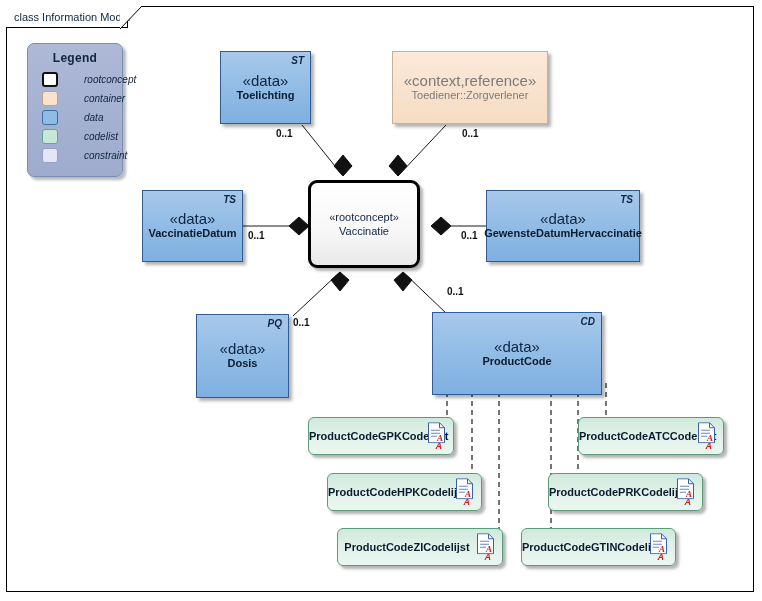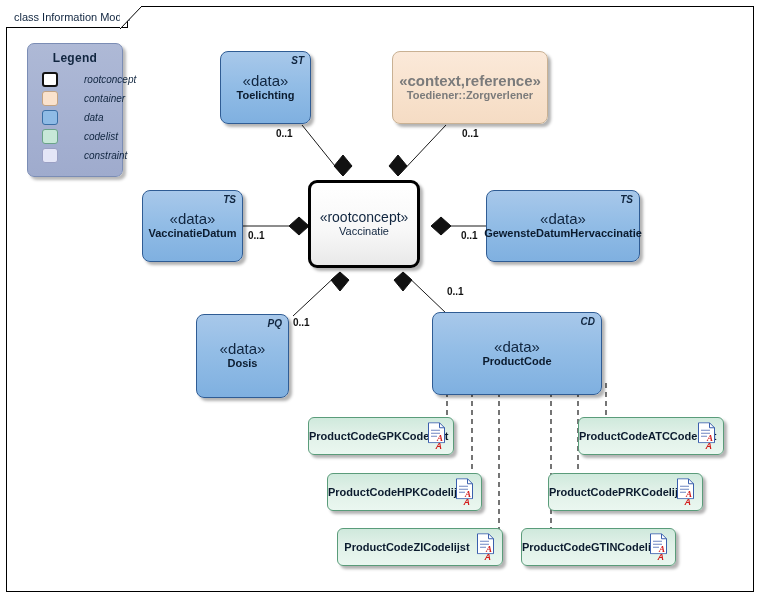--- a/index.html
+++ b/index.html
@@ -36,21 +36,21 @@
     letter-spacing:0px;
   }
 
   
   #wires{position:absolute;left:0;top:0;width:762px;height:601px;pointer-events:none;}
 
   
   .node{
     position:absolute;
     box-sizing:border-box;
-    border-radius:8px;
+    border-radius:0;
     display:flex;flex-direction:column;
     align-items:center;justify-content:center;
     text-align:center;
     box-shadow:3px 3px 3px rgba(0,0,0,0.30);
   }
   .node .stereo{font-size:15px;line-height:14px;color:#10253f;}
   .node .nm{font-size:11px;line-height:14px;color:#0b1b2e;font-weight:bold;}
   .corner{
     position:absolute;top:3px;right:6px;
     font-size:10px;font-style:italic;color:#10253f;font-weight:bold;
@@ -59,28 +59,28 @@
   
   .data{
     border:1px solid #2f5c94;
     background:linear-gradient(to bottom,#a8c8ea 0%,#93bde6 45%,#7fb0e0 100%);
   }
   
   .container-ref{
     border:1px solid #c9b193;
     background:linear-gradient(to bottom,#fbe9d9 0%,#f8e2cd 55%,#f5dcc4 100%);
   }
-  .container-ref .stereo,.container-ref .nm{color:#7b7b7b;font-weight:bold;}
+  .container-ref .stereo,.container-ref .nm{color:#7b7b7b;font-weight:normal;}
   
   .rootconcept{
     border:3px solid #000;
     background:linear-gradient(to bottom,#ffffff 0%,#f7f7f7 60%,#e9e9e9 100%);
     border-radius:9px;
   }
-  .rootconcept .stereo{font-size:14px;color:#10253f;}
+  .rootconcept .stereo{font-size:11px;color:#10253f;}
   .rootconcept .nm{font-size:11px;color:#10253f;font-weight:normal;}
   
   .codelist{
     border:1px solid #5a9c7a;
     background:linear-gradient(to bottom,#cfe9dc 0%,#dff0e7 40%,#eaf7f0 100%);
     align-items:flex-start;justify-content:center;
     border-radius:6px;
   }
   .codelist .nm{font-size:11px;font-weight:bold;color:#0b1b2e;width:100%;text-align:center;padding-right:26px;box-sizing:border-box;}
 

